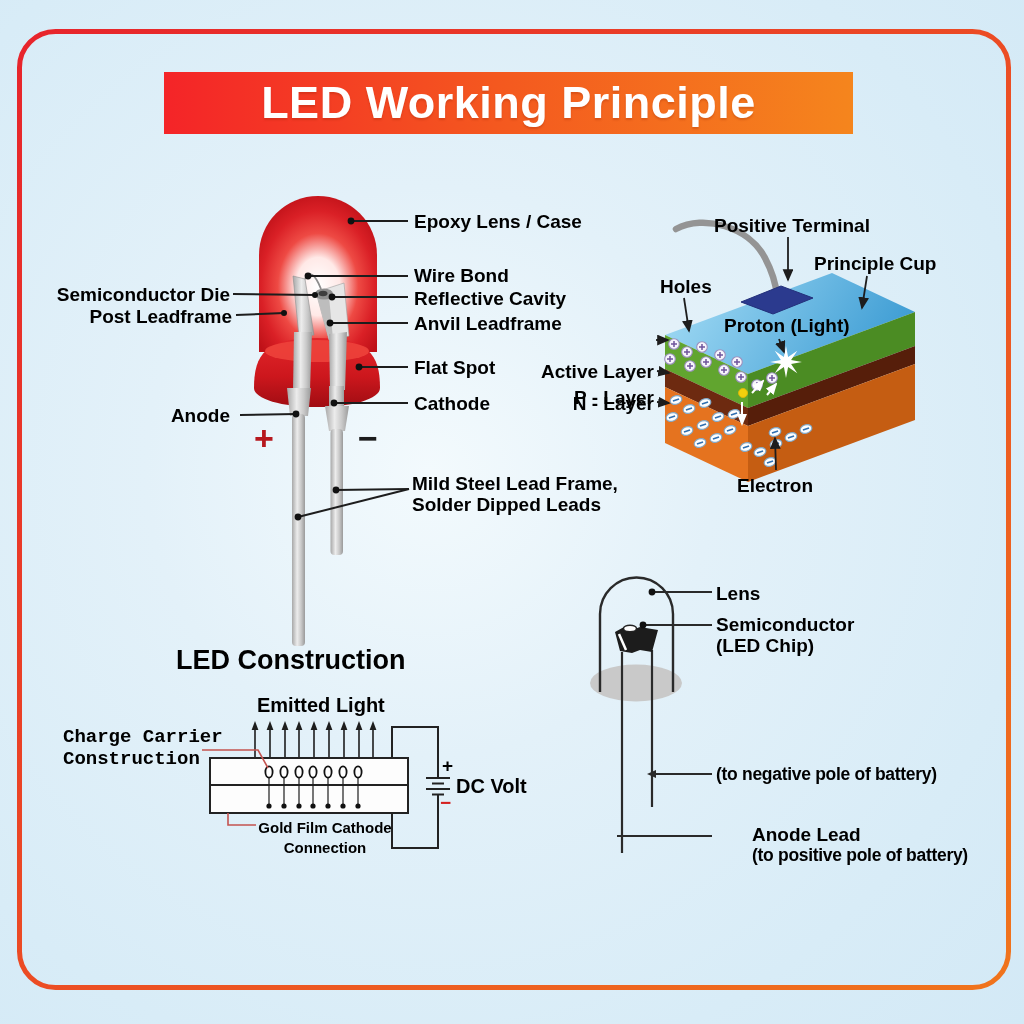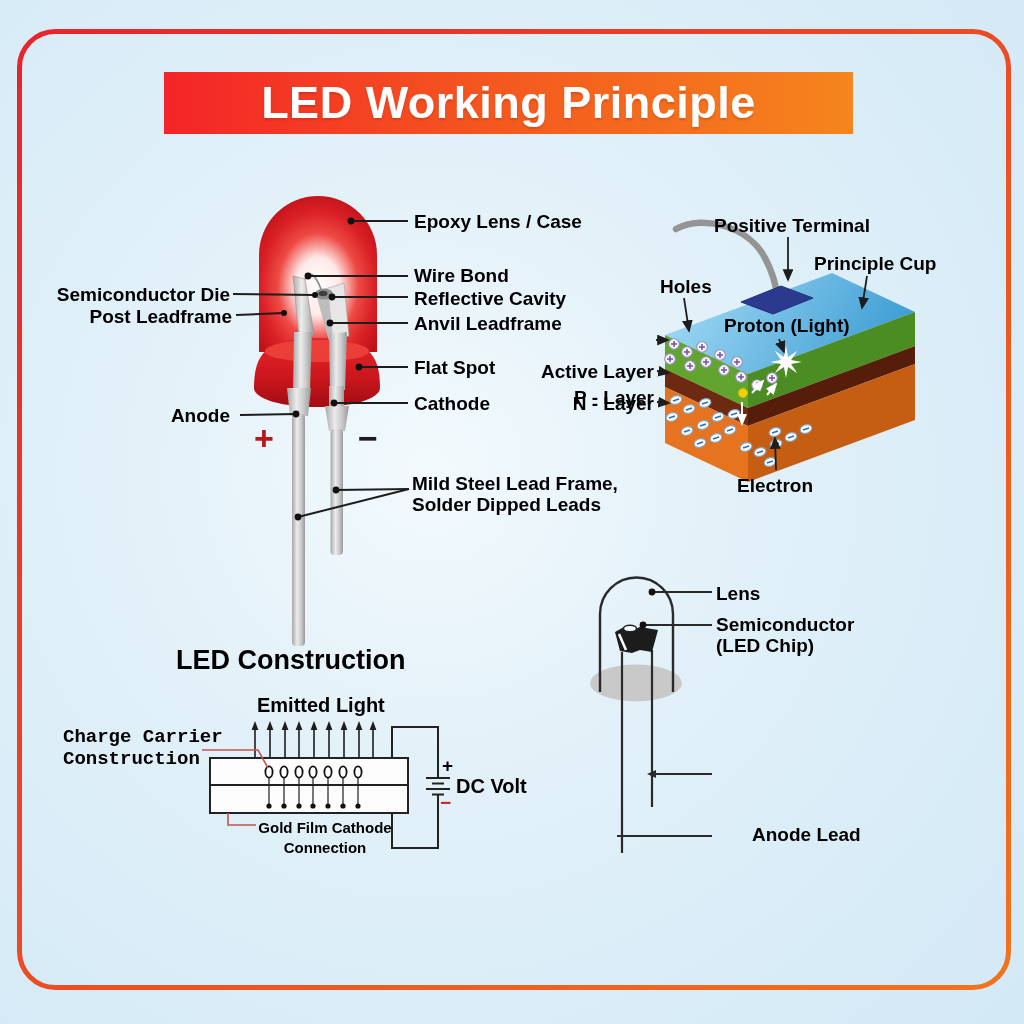--- a/index.html
+++ b/index.html
@@ -297,16 +297,18 @@
 <div class="lbl battplus" style="left:442px;top:755px;">+</div>
 <div class="lbl battminus" style="left:440px;top:792px;">−</div>
 <div class="lbl" style="left:456px;top:776px;font-size:20px;">DC Volt</div>
 
 <div class="lbl" style="left:716px;top:583px;">Lens</div>
 <div class="lbl" style="left:716px;top:614px;">
   <div>Semiconductor</div>
   <div>(LED Chip)</div>
 </div>
 <div class="lbl" style="left:716px;top:764px;">
+  <div class="sm">(to negative pole of battery)</div>
 </div>
 <div class="lbl" style="left:716px;top:824px;margin-left:36px;">
   <div>Anode Lead</div>
+  <div class="sm">(to positive pole of battery)</div>
 </div>
 
 </body></html>

